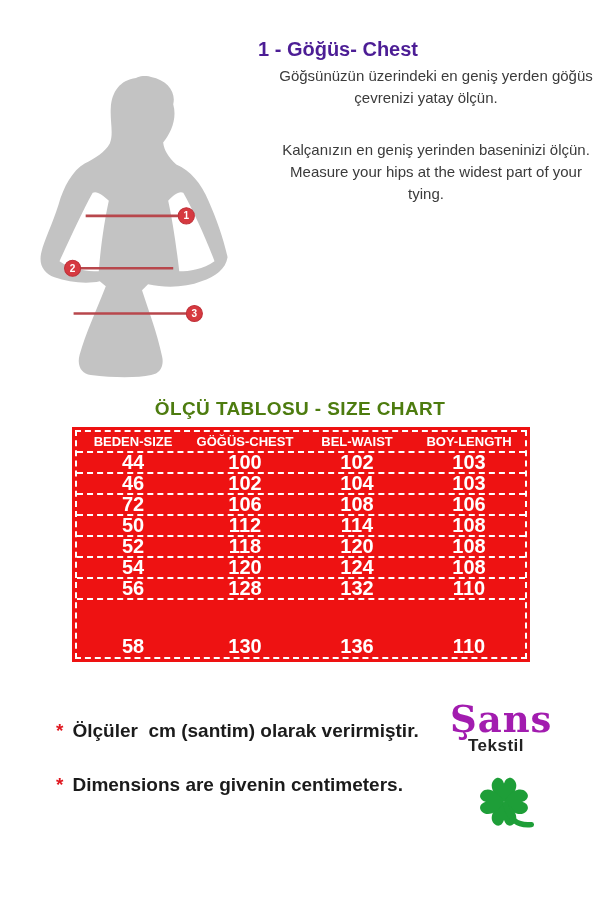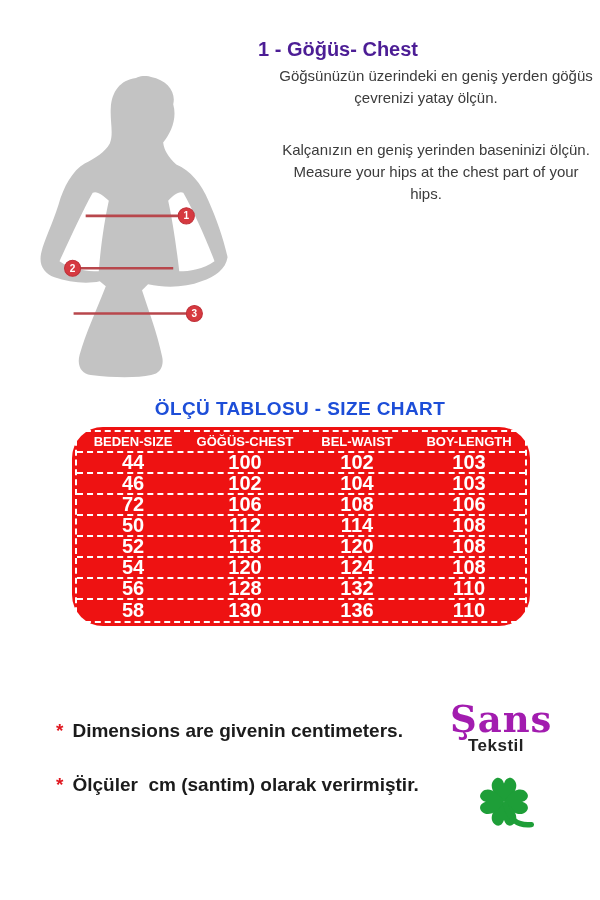--- a/index.html
+++ b/index.html
@@ -21,34 +21,34 @@
   .section h3 {
     color:#4c1d95; font-size:20px; font-weight:700; margin-bottom:4px;
   }
   .section p {
     color:#3b3b3b; font-size:15px; line-height:22px; text-indent:20px;text-align:center;
   }
 
   
   .chart-title {
     position:absolute; left:0; top:398px; width:600px; text-align:center;
-    color:#1d4ed8; font-size:19px; font-weight:bold; letter-spacing:0.4px;
+    color:#4d7c0f; font-size:19px; font-weight:bold; letter-spacing:0.4px;
   }
 
   
   .size-table {
     position:absolute; left:72px; top:427px; width:458px;
-    background:#ee1212; padding:3px;border-radius:31px;
+    background:#ee1212; padding:3px;
   }
   .size-table-inner { border:2px dashed #ffffff; }
   .trow {
     display:flex; align-items:center; height:21px;
     border-bottom:2px dashed #ffffff;
   }
-  .trow:last-child { border-bottom:none; }
+  .trow:last-child { border-bottom:none;margin-top:36px; }
   .trow > div {
     flex:1; text-align:center; color:#ffffff; font-weight:bold; font-size:20px;
   }
   .trow.head > div { font-size:13px; }
 
   
   .notes { position:absolute; left:56px; top:720px; width:390px; }
   .note {
     color:#1b1b1b; font-size:19px; font-weight:bold; margin-bottom:32px;
     white-space:pre-wrap;
@@ -121,21 +121,21 @@
 
   <div class="sections">
     <div class="section">
       <h3>1 - Göğüs- Chest</h3>
       <p>Göğsünüzün üzerindeki en geniş yerden göğüs çevrenizi yatay ölçün.</p>
     </div>
     <div class="section">
     </div>
     <div class="section">
       <p>Kalçanızın en geniş yerinden baseninizi ölçün.</p>
-      <p>Measure your hips at the chest part of your hips.</p>
+      <p>Measure your hips at the widest part of your tying.</p>
     </div>
   </div>
 
   <h2 class="chart-title">ÖLÇÜ TABLOSU - SIZE CHART</h2>
 
   <div class="size-table">
     <div class="size-table-inner">
       <div class="trow head">
         <div>BEDEN-SIZE</div>
         <div>GÖĞÜS-CHEST</div>
@@ -187,22 +187,22 @@
       <div class="trow">
         <div>58</div>
         <div>130</div>
         <div>136</div>
         <div>110</div>
       </div>
     </div>
   </div>
 
   <div class="notes">
+    <div class="note"><span class="star">*</span><span>Ölçüler  cm (santim) olarak verirmiştir.</span></div>
     <div class="note"><span class="star">*</span><span>Dimensions are givenin centimeters.</span></div>
-    <div class="note"><span class="star">*</span><span>Ölçüler  cm (santim) olarak verirmiştir.</span></div>
   </div>
 
   <div class="logo">
     <div class="logo-name">Şans</div>
     <div class="logo-sub">Tekstil</div>
     <svg class="clover" width="76" height="78" viewBox="0 0 100 102">
       <g fill="#1e9e38">
         <g transform="translate(50,52)">
           <path transform="rotate(0)" d="M0,0 C-13,-7 -21,-21 -13,-29 C-8,-34 -2,-31 0,-24 C2,-31 8,-34 13,-29 C21,-21 13,-7 0,0 Z"></path>
           <path transform="rotate(90)" d="M0,0 C-13,-7 -21,-21 -13,-29 C-8,-34 -2,-31 0,-24 C2,-31 8,-34 13,-29 C21,-21 13,-7 0,0 Z"></path>

